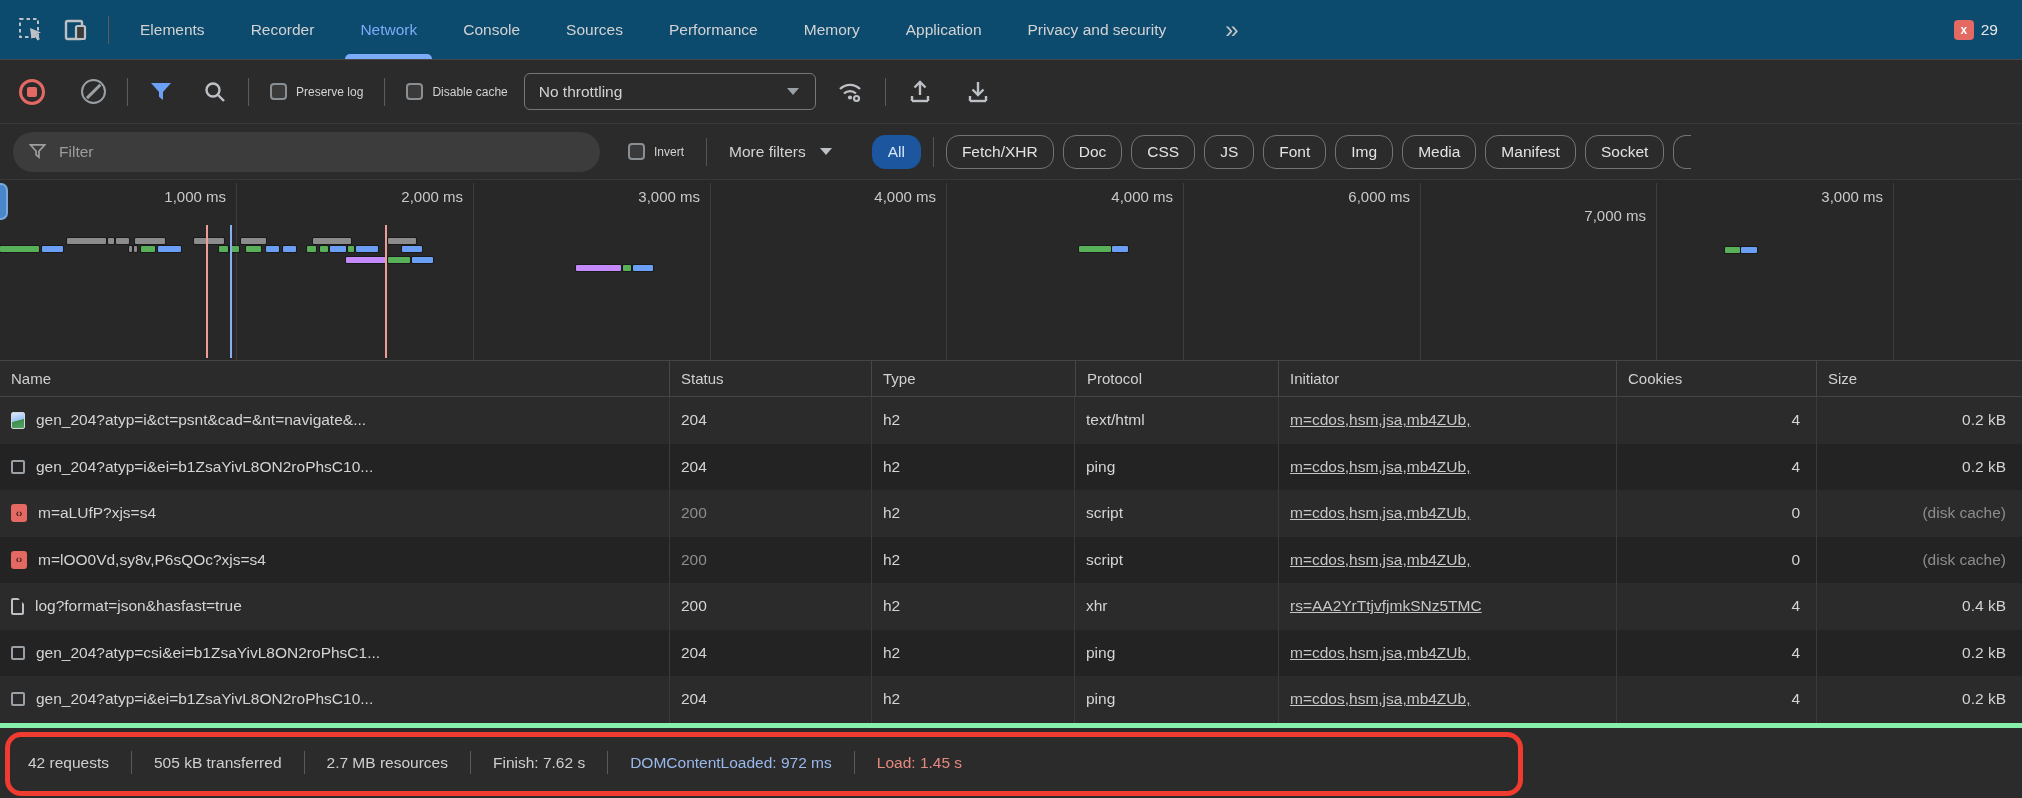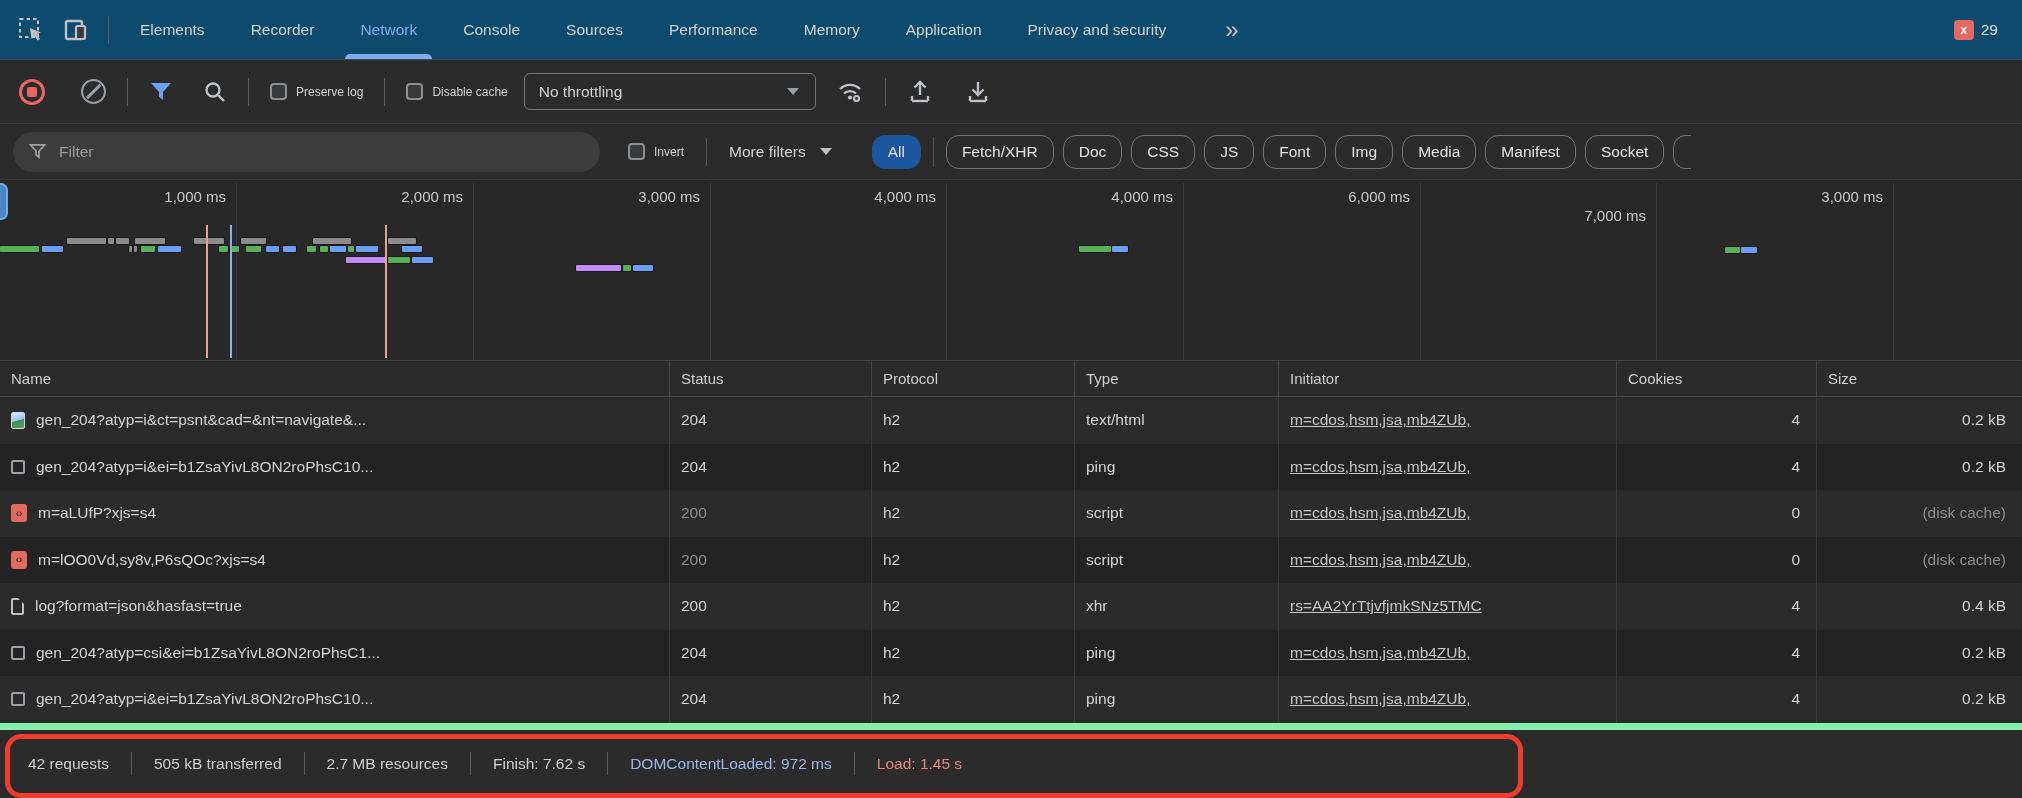--- a/index.html
+++ b/index.html
@@ -95,21 +95,21 @@
   .icon-ping{width:14px;height:14px;border:2px solid #9aa0a6;border-radius:2px;flex:0 0 14px;}
   .icon-script{width:16px;height:18px;background:#e46962;border-radius:3px;color:rgba(40,20,15,.9);
     font-size:10px;font-weight:bold;display:flex;align-items:center;justify-content:center;
     flex:0 0 16px;letter-spacing:0;}
   .icon-doc{width:13px;height:17px;border:2px solid #bdc1c6;border-radius:2px;position:relative;flex:0 0 13px;}
   .icon-doc::after{content:"";position:absolute;right:-2px;top:-2px;width:0;height:0;
     border-top:6px solid #282828;border-left:6px solid transparent;}
 
   
   .statusbar{height:75.5px;flex:0 0 75.5px;background:#2b2b2b;position:relative;display:flex;
-    align-items:center;padding-left:28px;border-top:7px solid #86efac;}
+    align-items:center;padding-left:28px;border-top:5px solid #86efac;}
   .sitem{font-size:15.5px;color:#cfcfcf;white-space:nowrap;}
   .sitem + .ssep{margin:0 22px;}
   .ssep{width:1px;height:23px;background:#5a5a5a;flex:0 0 1px;}
   .red-annotation{position:absolute;left:5px;top:4px;width:1518px;height:64px;
     border:5px solid #ef3b30;border-radius:16px;pointer-events:none;}
 </style>
 </head>
 <body>
 
 <div class="devtools">
@@ -286,22 +286,22 @@
       <div class="evline" style="left: 206px; background: rgb(236, 157, 151);"></div>
       <div class="evline" style="left: 230px; background: rgb(135, 175, 241);"></div>
       <div class="evline" style="left: 385px; background: rgb(236, 157, 151);"></div>
       <div class="ov-handle"></div>
     </div>
 
   <div class="grid">
     <div class="thead" id="thead">
         <div class="th" style="width: 670px; flex: 0 0 670px;">Name</div>
         <div class="th" style="width: 202px; flex: 0 0 202px;">Status</div>
+        <div class="th" style="width: 204px; flex: 0 0 204px;">Type</div>
         <div class="th" style="width: 203px; flex: 0 0 203px;">Protocol</div>
-        <div class="th" style="width: 204px; flex: 0 0 204px;">Type</div>
         <div class="th" style="width: 338px; flex: 0 0 338px;">Initiator</div>
         <div class="th" style="width: 200px; flex: 0 0 200px;">Cookies</div>
         <div class="th" style="width: 205px; flex: 0 0 205px;">Size</div>
       </div>
     <div id="tbody">
         <div class="trow odd">
           <div class="td name-cell" style="width: 670px; flex: 0 0 670px;">
             <div class="icon-image"></div>
             <span>gen_204?atyp=i&amp;ct=psnt&amp;cad=&amp;nt=navigate&amp;...</span>
           </div>

